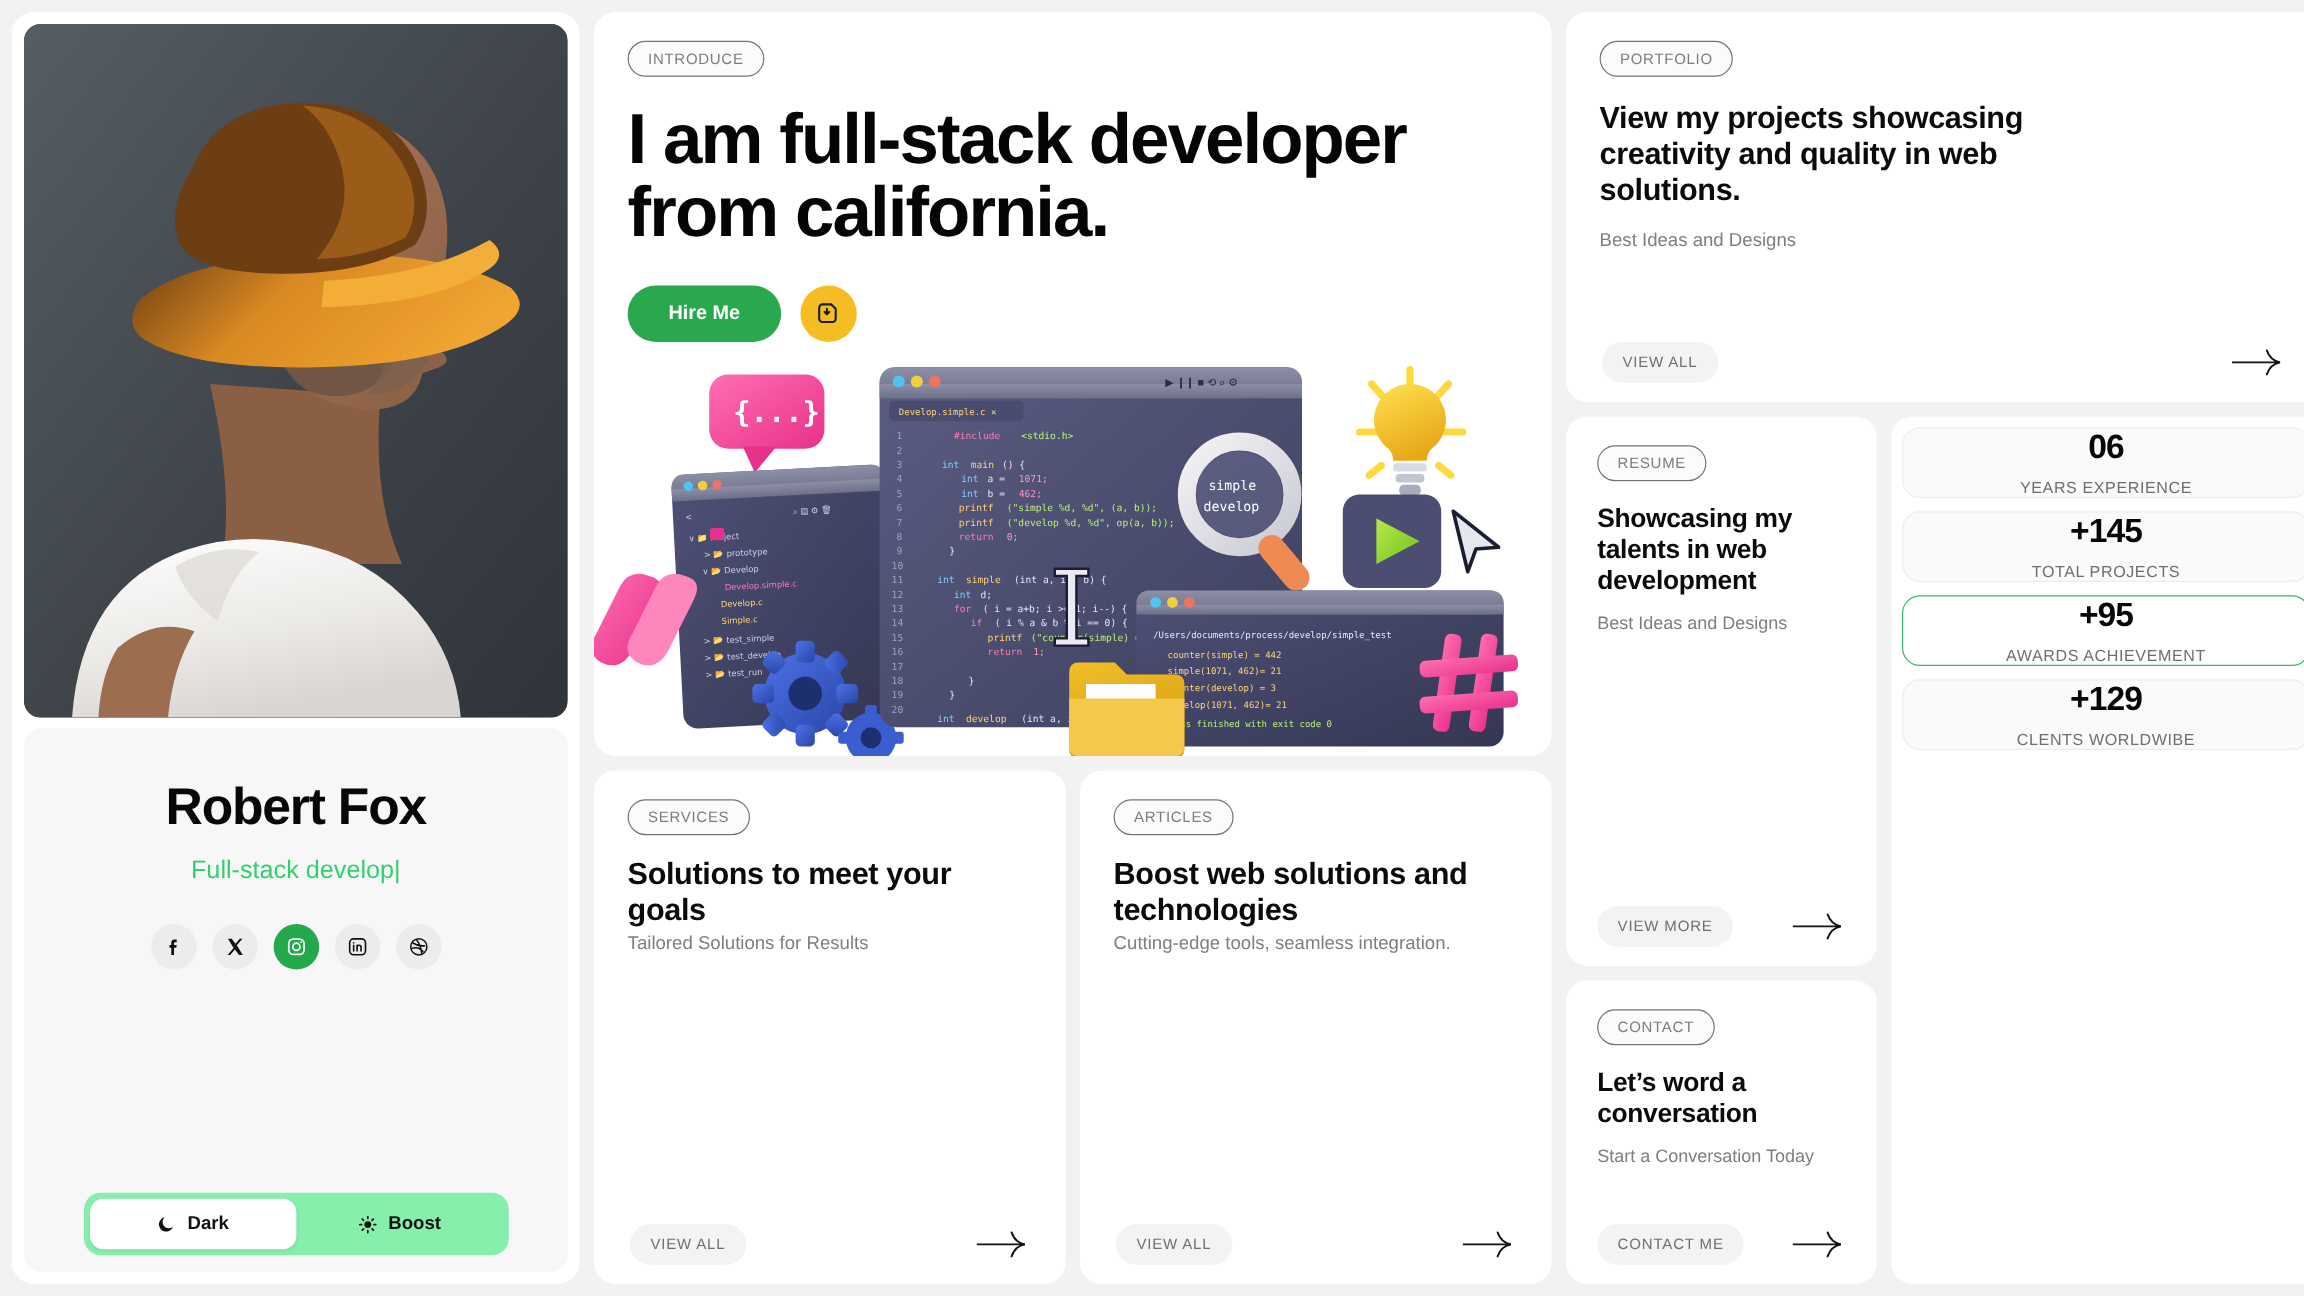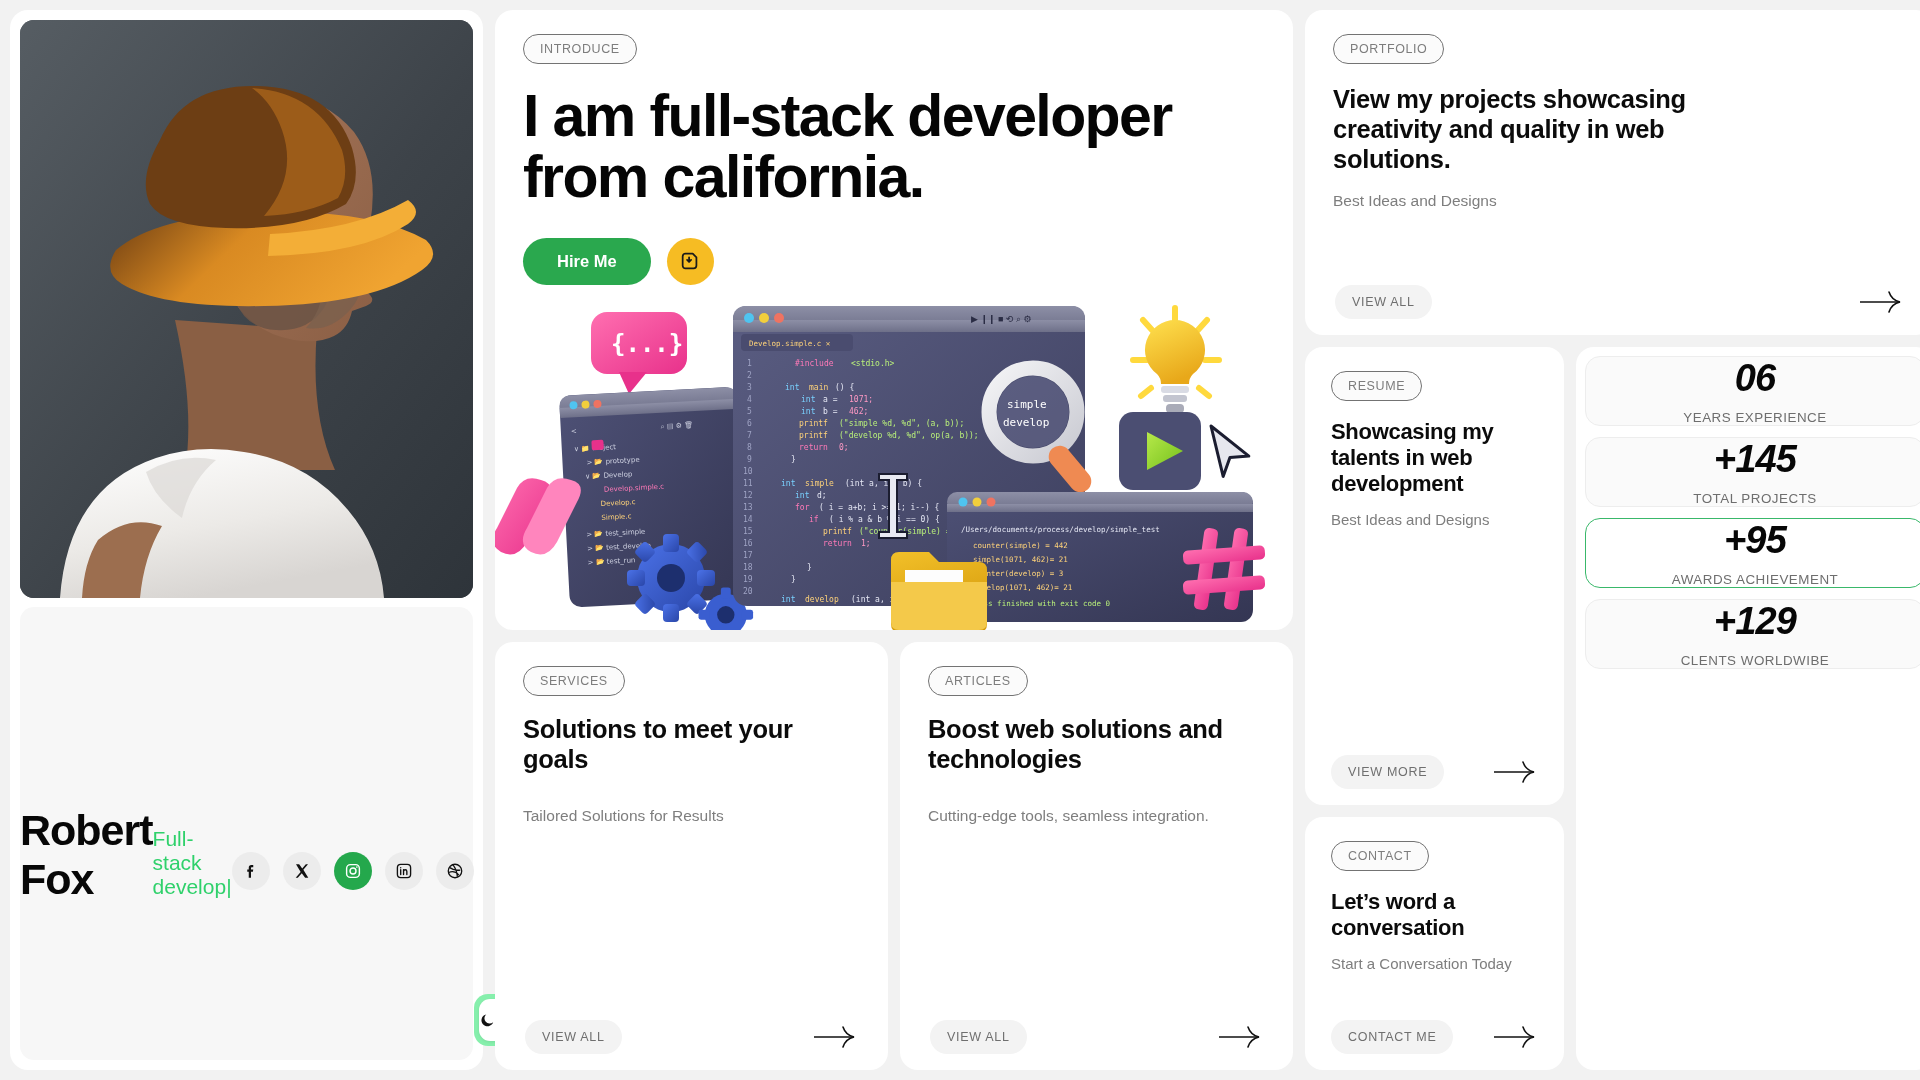--- a/index.html
+++ b/index.html
@@ -92,21 +92,21 @@
     flex: none;
   }
   .photo svg { position: absolute; inset: 0; width: 100%; height: 100%; display: block; }
   .info-block {
     flex: 1;
     background: #f7f7f7;
     border-radius: 14px;
     margin-top: 9px;
     margin-bottom: 10px;
     display: flex;
-    flex-direction: row;
+    flex-direction: column;
     align-items: center;
     padding-top: 42px;
   }
   .person-name {
     font-size: 43px;
     font-weight: 700;
     color: #070707;
     letter-spacing: -1px;
   }
   .person-role {
@@ -178,21 +178,21 @@
     background: #f6bc23; border: none;
     display:flex; align-items:center; justify-content:center;
     cursor: pointer;
   }
   .illus { position: absolute; left: 0; right: 0; bottom: 0; height: 330px; }
   .illus svg { width: 100%; height: 100%; display: block; }
 
   .mid-bottom { display: grid; grid-template-columns: 1fr 1fr; gap: 12px; flex: 1; }
   .small-card { padding: 24px 28px; position: relative; }
   .small-card .card-title { margin-top: 18px; }
-  .small-card .card-sub { margin-top: 33px; }
+  .small-card .card-sub { margin-top: 4px; }
 
   
   .right-col { display: flex; flex-direction: column; gap: 12px; }
   .portfolio-card { height: 325px; padding: 24px 28px; position: relative; }
   .portfolio-card .card-title {
     font-size: 25.5px; margin-top: 20px; max-width: 440px;
   }
   .portfolio-card .card-sub { margin-top: 18px; }
   .right-lower { display: grid; grid-template-columns: 259px 1fr; gap: 12px; flex: 1; }
   .rl-left { display: flex; flex-direction: column; gap: 12px; }
@@ -206,21 +206,21 @@
   .stat {
     flex: 1;
     background: #fafafa;
     border: 1px solid #ededed;
     border-radius: 15px;
     display: flex; flex-direction: column;
     align-items: center; justify-content: center;
     gap: 10px;
   }
   .stat.hl { border: 1.4px solid #39b86a; background: #ffffff; }
-  .stat-val { font-size: 38px; font-weight: 700; color: #070707; letter-spacing: -.8px; font-style: italic; }
+  .stat-val { font-size: 28px; font-weight: 700; color: #070707; letter-spacing: -.8px; }
   .stat-lbl { font-size: 13.4px; color: #6e6e6e; letter-spacing: .5px; }
   .stats-wrap {
     background:#fff; border-radius:18px; padding: 9px;
     display:flex; flex-direction:column;
   }
 </style>
 </head>
 <body>
 
 <div class="page">

